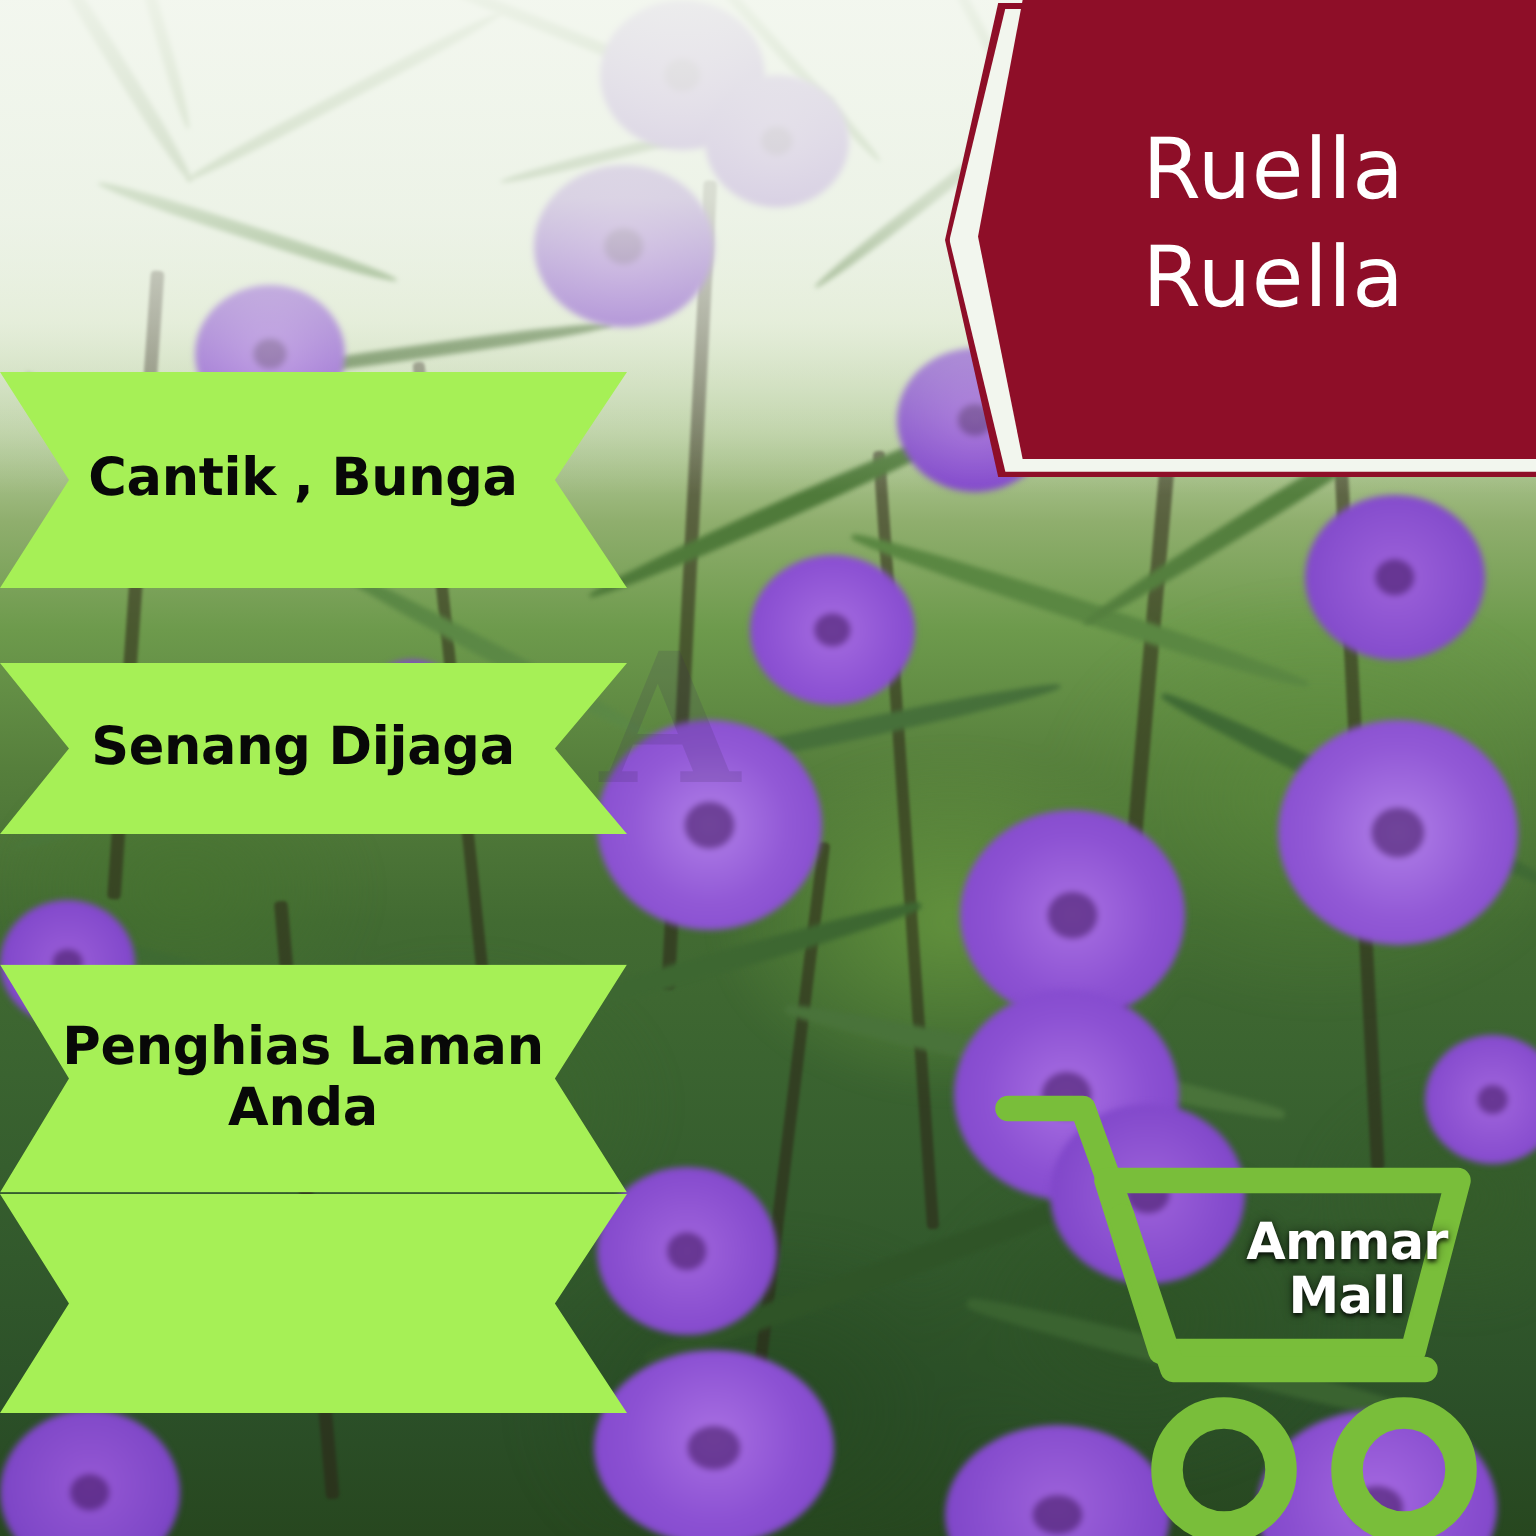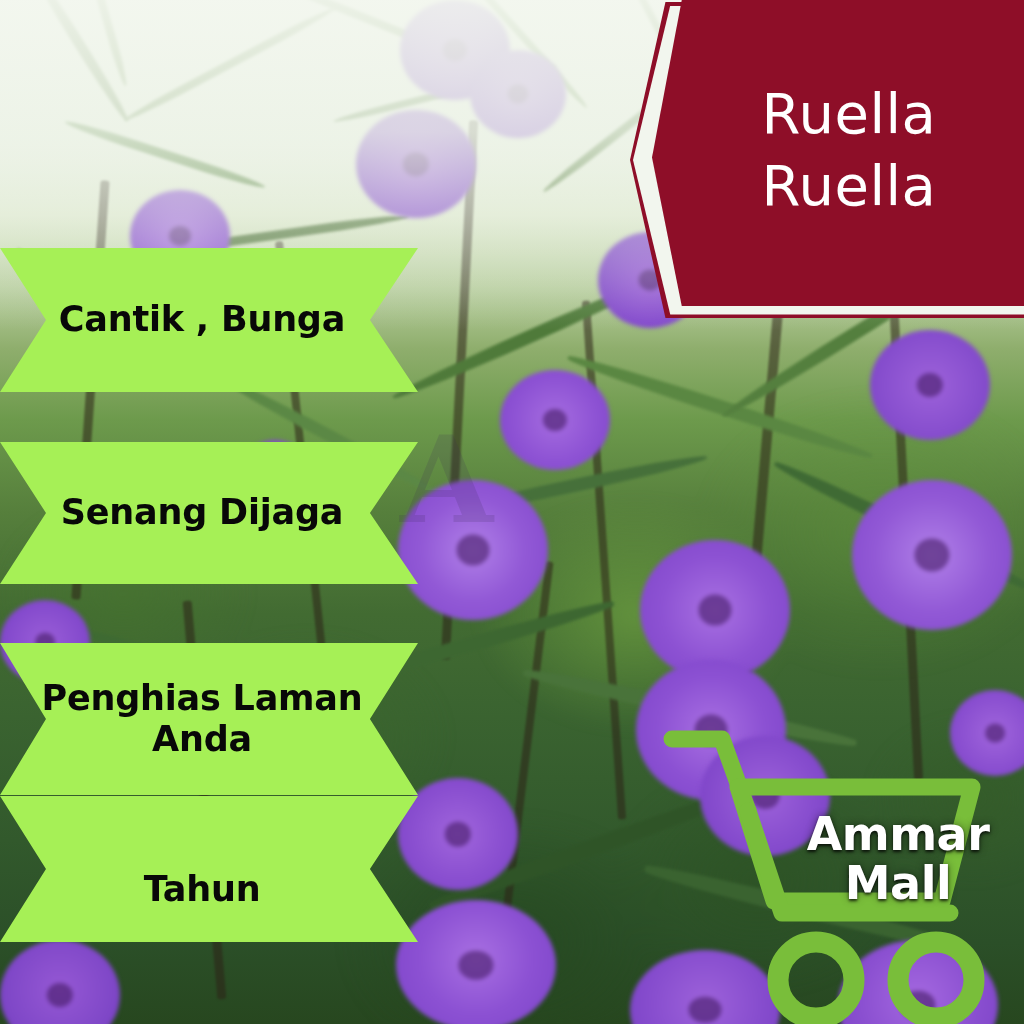--- a/index.html
+++ b/index.html
@@ -109,21 +109,21 @@
     line-height:1.18;letter-spacing:-.2px;
     padding-left:26px;padding-right:40px;
     width:100%;
   }
 
   
   .cart{position:absolute;left:660px;top:715px;width:364px;height:309px;}
   .cart svg{position:absolute;left:0;top:0;}
   .cart-label{
     position:absolute;left:118px;top:95px;width:240px;
-    text-align:center;color:#ffffff;font-weight:700;font-size:46px;
+    text-align:center;color:#ffffff;font-weight:700;font-size:34px;
     line-height:1.07;letter-spacing:-.5px;
     text-shadow:0 2px 3px rgba(0,0,0,.72), 0 0 8px rgba(0,0,0,.45);
   }
 </style>
 </head>
 <body>
 
 <div id="poster">
 
   <div class="photo">
@@ -204,37 +204,36 @@
       <span>Ruella</span>
     </div>
   </div>
 
   <div class="ribbon" style="top:248px;width:418px;height:144px;">
     <div class="ribbon-text" style="font-size:35px;">
       <span>Cantik , Bunga</span><br>
     </div>
   </div>
 
-  <div class="ribbon" style="top:442px;width:418px;height:142px;">
+  <div class="ribbon" style="top:442px;width:418px;height:114px;">
     <div class="ribbon-text" style="font-size:35px;">
       <span>Senang Dijaga</span>
     </div>
   </div>
 
   <div class="ribbon" style="top:614px;width:418px;height:152px;margin-top:29px;">
     <div class="ribbon-text" style="font-size:35px;">
       <span>Penghias Laman</span><br>
       <span>Anda</span>
     </div>
   </div>
 
   <div class="ribbon" style="top:796px;width:418px;height:146px;">
     <div class="ribbon-text" style="font-size:35px;padding-left:10px;padding-right:24px;">
       <br>
-      <span>Tahun</span>
     </div>
   </div>
 
   <div class="cart">
     <svg width="364" height="309" viewBox="0 0 364 309">
 
       <path d="M12 24 H62 L88 96" fill="none" stroke="#79be3a" stroke-width="17" stroke-linecap="round" stroke-linejoin="round"></path>
       <path d="M78 72 H312 L282 186 H114 Z" fill="none" stroke="#79be3a" stroke-width="17" stroke-linecap="round" stroke-linejoin="round"></path>
       <path d="M88 96 L122 198 H290" fill="none" stroke="#79be3a" stroke-width="17" stroke-linecap="round" stroke-linejoin="round"></path>
 

